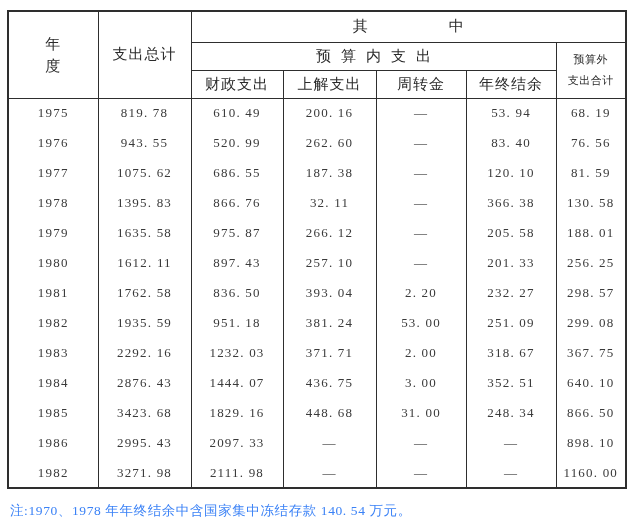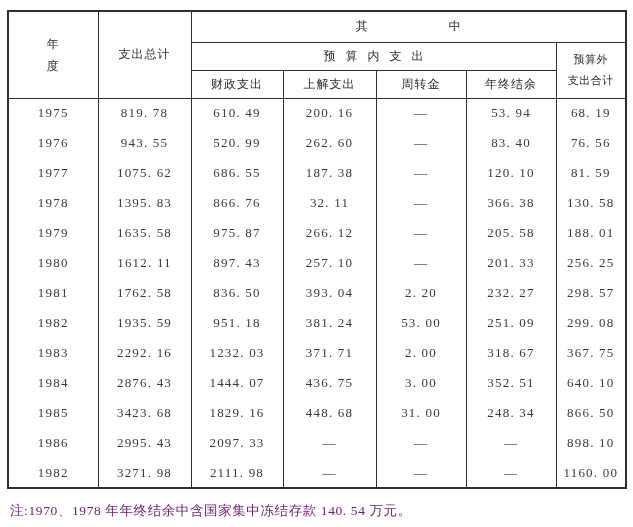--- a/index.html
+++ b/index.html
@@ -27,21 +27,21 @@
   table.fin th, table.fin td {
     border-left: 1px solid #2e2e2e;
     padding: 0;
     text-align: center;
     vertical-align: middle;
     font-weight: normal;
     overflow: hidden;
   }
   thead th {
     border-bottom: 1px solid #2e2e2e;
-    font-size: 12px;
+    font-size: 15px;
     letter-spacing: 1px;
   }
   tr.hr1 { height: 31px; }
   tr.hr2 { height: 28px; }
   tr.hr3 { height: 28px; }
   .two-line {
     white-space: pre-line;
     line-height: 22px;
   }
   .extra-head {
@@ -59,21 +59,21 @@
     letter-spacing: 1.2px;
     color: #3a3a3a;
     border-top: none;
     border-bottom: none;
   }
   .note {
     position: absolute;
     left: 10px; top: 502px;
     font-size: 13.5px;
     letter-spacing: 0.6px;
-    color: #701a75;
+    color: #3b82f6;
     white-space: nowrap;
   }
 </style>
 </head>
 <body>
 
 <div class="sheet">
 
   <table class="fin">
     <colgroup>

